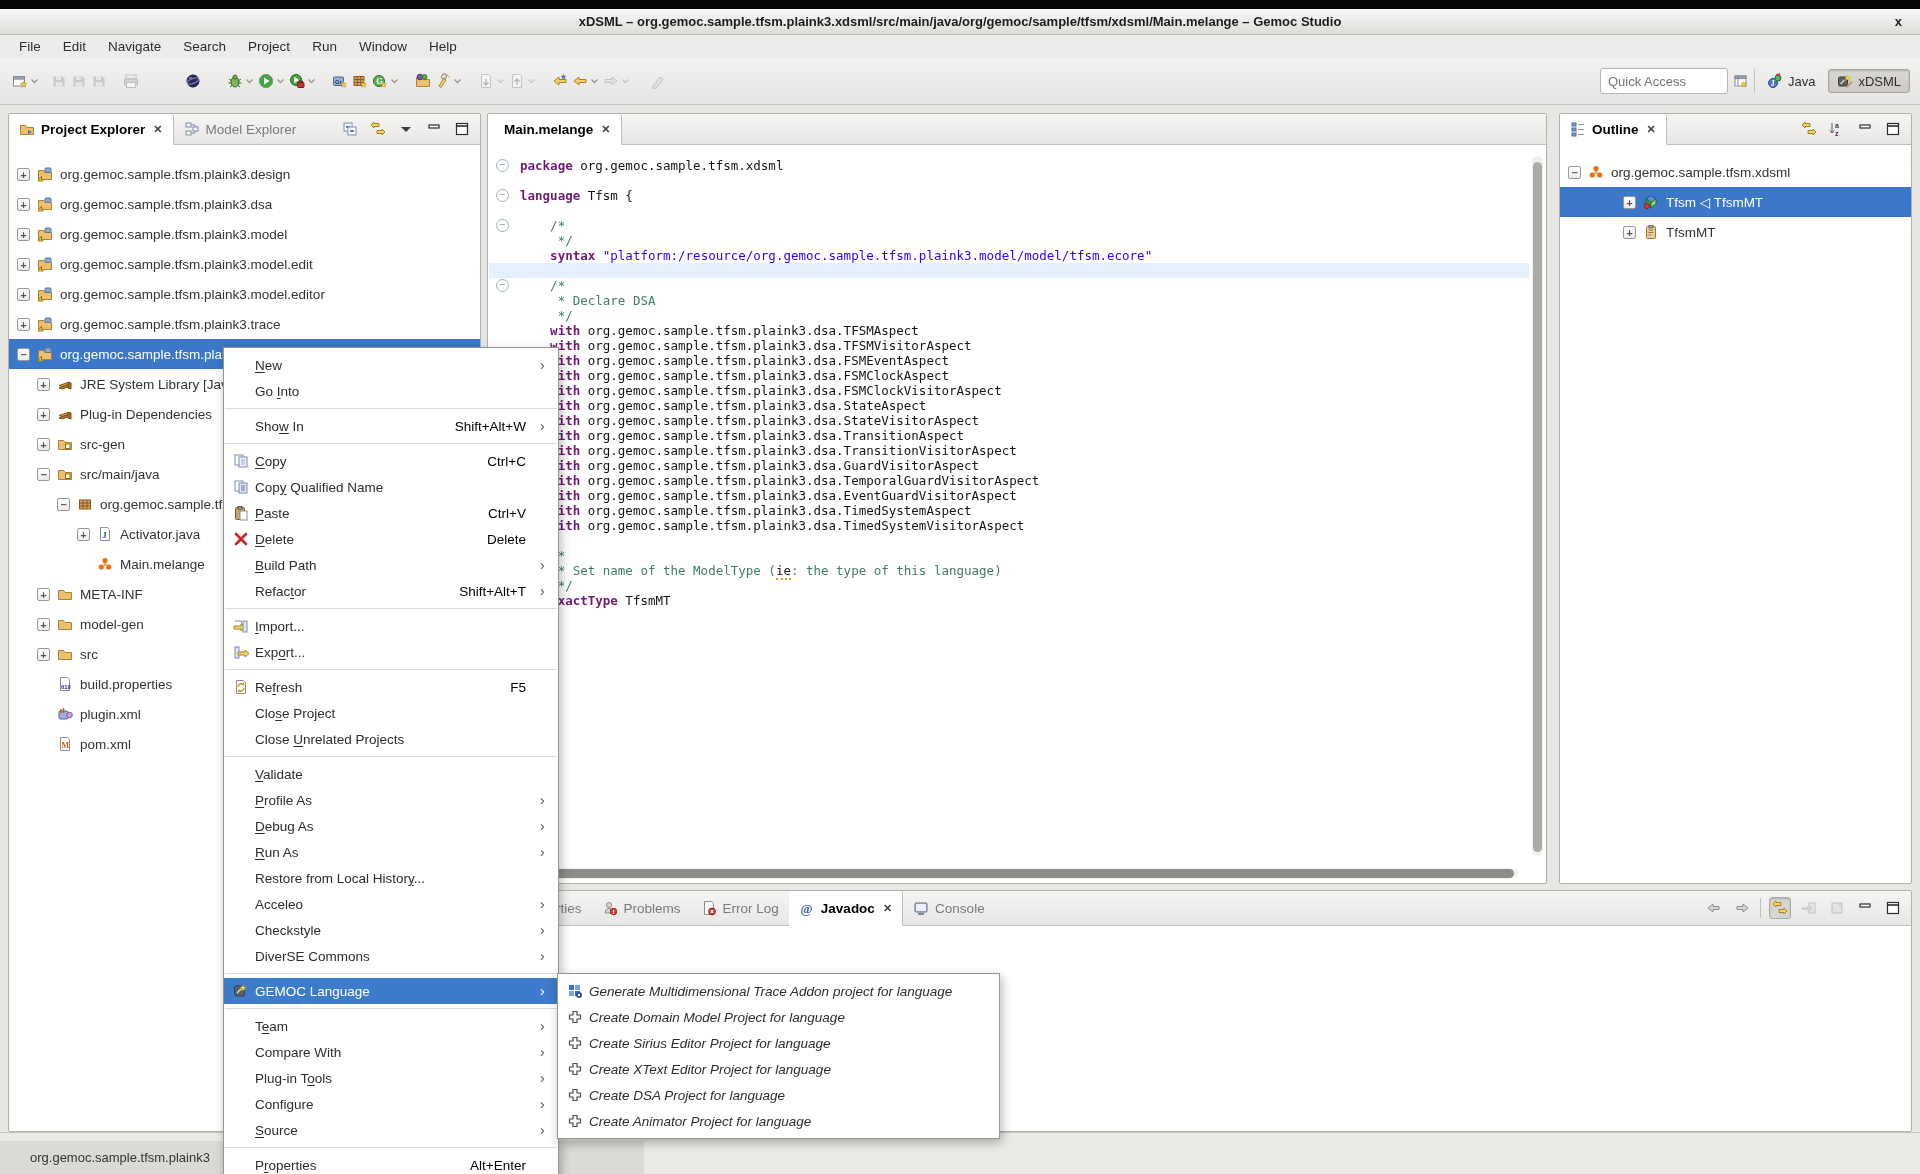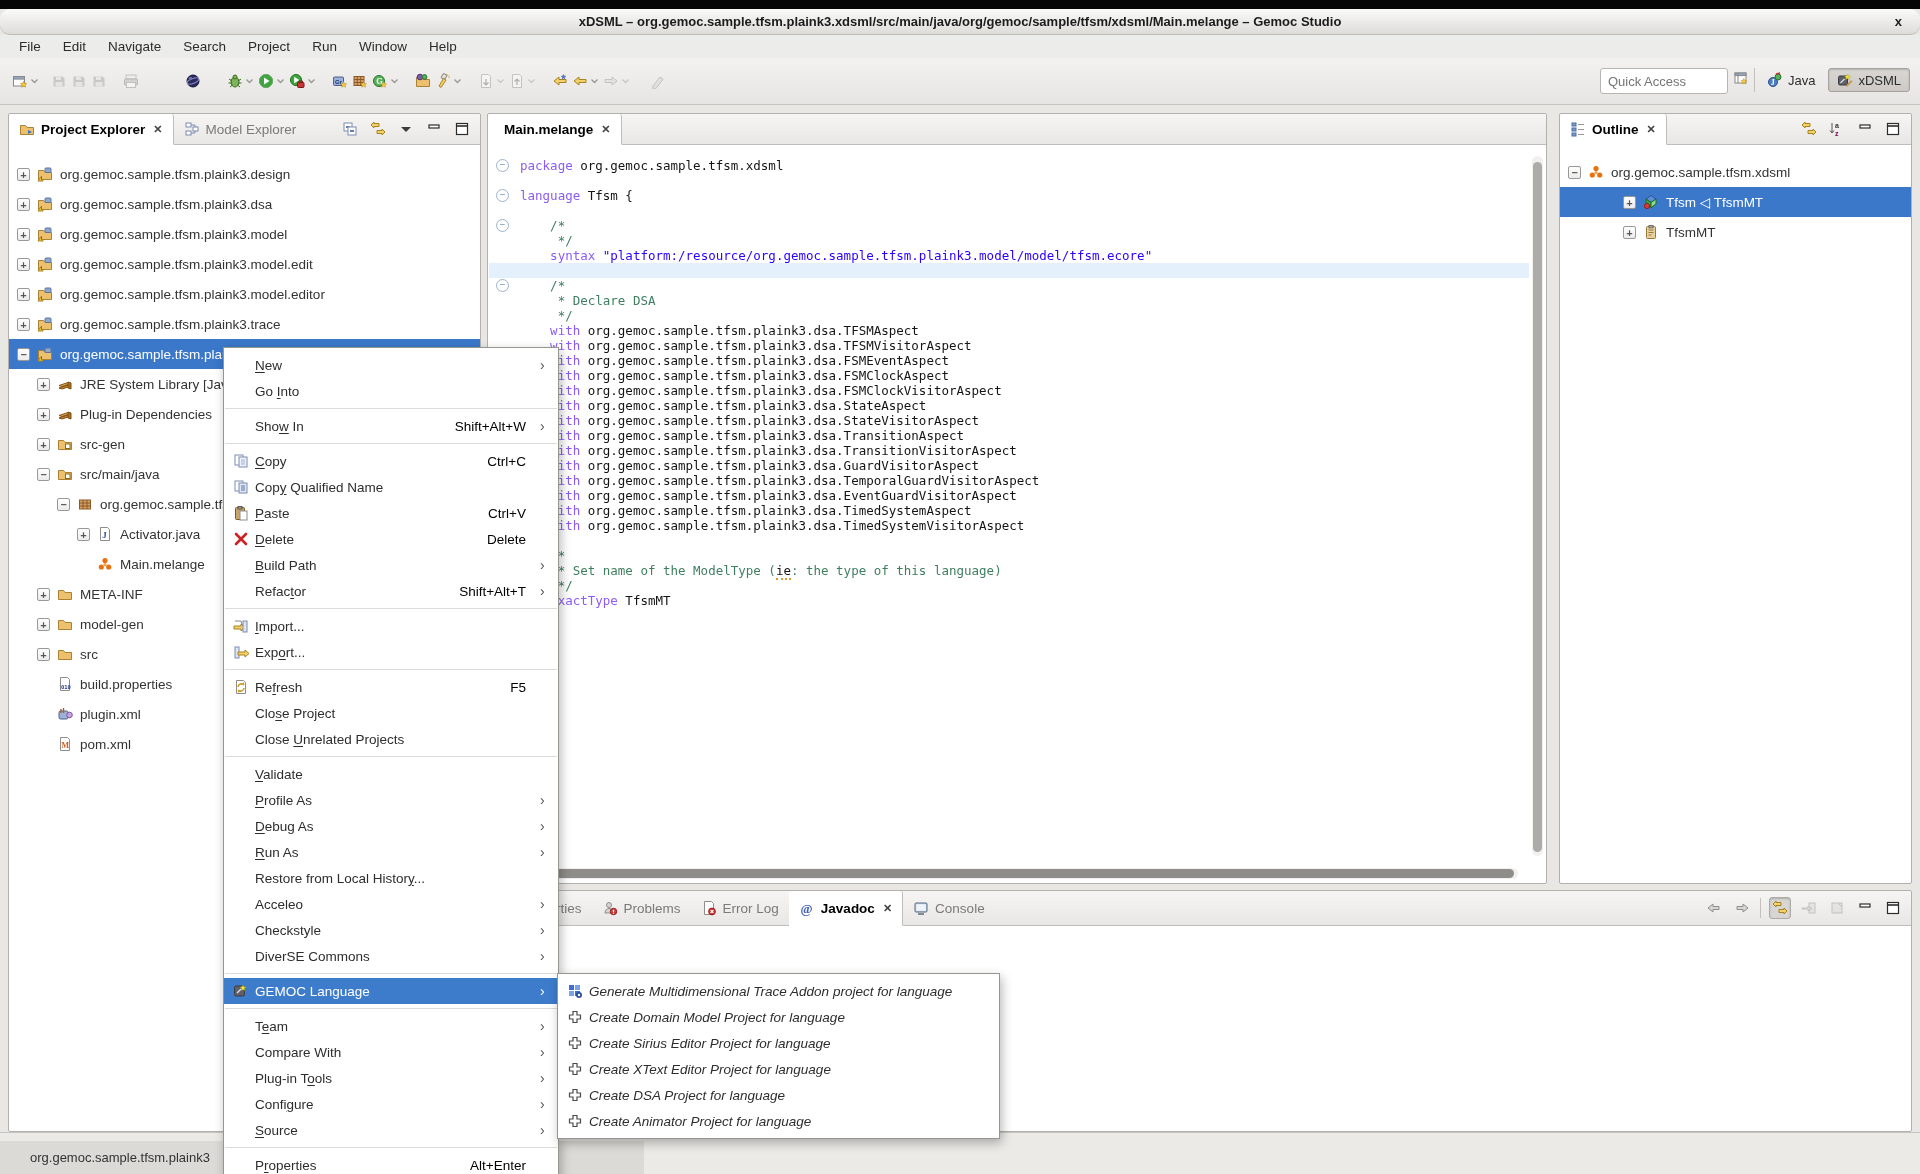--- a/index.html
+++ b/index.html
@@ -3,31 +3,31 @@
 <meta charset="utf-8">
 <style>
   html,body{margin:0;padding:0;}
   body{width:1920px;height:1174px;position:relative;overflow:hidden;background:#e9e7e4;
        font-family:"Liberation Sans",sans-serif;color:#2c2c2c;-webkit-font-smoothing:antialiased;}
   .abs{position:absolute;}
   
   #topstrip{top:0;left:0;right:0;height:9px;background:#060606;}
   #titlebar{top:9px;left:0;right:0;height:25px;background:linear-gradient(#fafaf9,#dddcd9);
             border-bottom:1px solid #bdbbb7;text-align:center;font-size:13px;font-weight:bold;
-            line-height:25px;color:#1c1c1c;border-radius:10px;}
+            line-height:25px;color:#1c1c1c;}
   #titlebar .close{position:absolute;right:18px;top:0;font-weight:bold;color:#222;cursor:default;}
   #menubar{top:35px;left:0;right:0;height:23px;background:#ececea;display:flex;align-items:center;padding-left:8px;font-size:13.5px;}
   .menu-item{padding:2px 11px;border-radius:2px;}
   #maintoolbar{top:58px;left:0;right:0;height:46px;background:linear-gradient(#f3f2f1,#e7e5e3);
                border-bottom:1px solid #c6c4c1;display:flex;align-items:center;padding:0 10px;}
   .tbtn{display:flex;align-items:center;gap:2px;padding:3px 2px;border-radius:3px;}
   .tbtn.dis{filter:grayscale(1);opacity:.42;}
   .chev svg{display:block;}
   .tgap{flex:none;}
-  #toolbar-right{margin-left:auto;display:flex;align-items:flex-start;gap:3px;}
+  #toolbar-right{margin-left:auto;display:flex;align-items:center;gap:3px;}
   #quick-access{width:112px;height:24px;border:1px solid #b7b5b1;border-radius:3px;background:#fff;
                 font-size:13px;padding:0 7px;color:#9a9a9a;font-family:"Liberation Sans",sans-serif;}
   .vsep{width:1px;height:24px;background:#c3c1bd;}
   .persp{display:flex;align-items:center;gap:5px;font-size:13px;padding:3px 8px;border-radius:3px;border:1px solid transparent;}
   .persp.active{background:linear-gradient(#d9d7d3,#cdcac6);border-color:#a5a39f;box-shadow:inset 0 1px 2px rgba(0,0,0,.18);}
   
   .panel{position:absolute;background:#fff;border:1px solid #b3b1ad;border-radius:2px;box-sizing:border-box;}
   .viewtabs{height:30px;background:linear-gradient(#f6f5f4,#e9e7e5);border-bottom:1px solid #bfbdb9;
             display:flex;align-items:stretch;border-radius:2px 2px 0 0;position:relative;}
   .vtab{display:flex;align-items:center;gap:6px;padding:0 10px;font-size:13.5px;color:#7a7a78;white-space:nowrap;}
@@ -51,21 +51,21 @@
   
   #editor-code{position:absolute;left:1px;top:31px;right:17px;bottom:17px;background:#fff;overflow:hidden;padding-top:13px;}
   .ruler{position:absolute;left:26px;top:31px;bottom:17px;width:1px;background:#e6e4e2;}
   .eline{height:15px;display:flex;align-items:center;font-family:"DejaVu Sans Mono",monospace;
          font-size:12.5px;color:#141414;}
   .eline.hl{background:#e4f1fc;}
   .fold{width:26px;flex:none;display:flex;justify-content:flex-start;padding-left:7px;box-sizing:border-box;}
   .fold i{width:11px;height:11px;border:1px solid #9cb4ca;border-radius:50%;background:#fff;
           font:9px/9px "DejaVu Sans Mono",monospace;color:#6f94b8;text-align:center;font-style:normal;}
   .ecode{white-space:pre;padding-left:5px;}
-  .k{color:#8b5cf6;font-weight:normal;}
+  .k{color:#701a75;font-weight:bold;}
   .c{color:#3f7f5f;}
   .s{color:#2a00ff;}
   .q{border-bottom:2px dotted #dd9b2e;}
   .sbar-v{position:absolute;right:3px;top:42px;width:11px;height:700px;background:#f1f0ee;border-radius:6px;}
   .sbar-v i{position:absolute;left:1px;right:1px;top:6px;height:690px;background:#adaba8;border-radius:6px;display:block;}
   .sbar-h{position:absolute;left:66px;right:28px;bottom:4px;height:11px;background:#f1f0ee;border-radius:6px;}
   .sbar-h i{position:absolute;top:1px;bottom:1px;left:2px;width:958px;background:#8f8d8a;border-radius:6px;display:block;}
   
   .ctxmenu{position:absolute;background:#fff;border:1px solid #97958f;box-shadow:2px 4px 10px rgba(0,0,0,.28);
            padding:4px 0;z-index:50;font-size:13.5px;}

